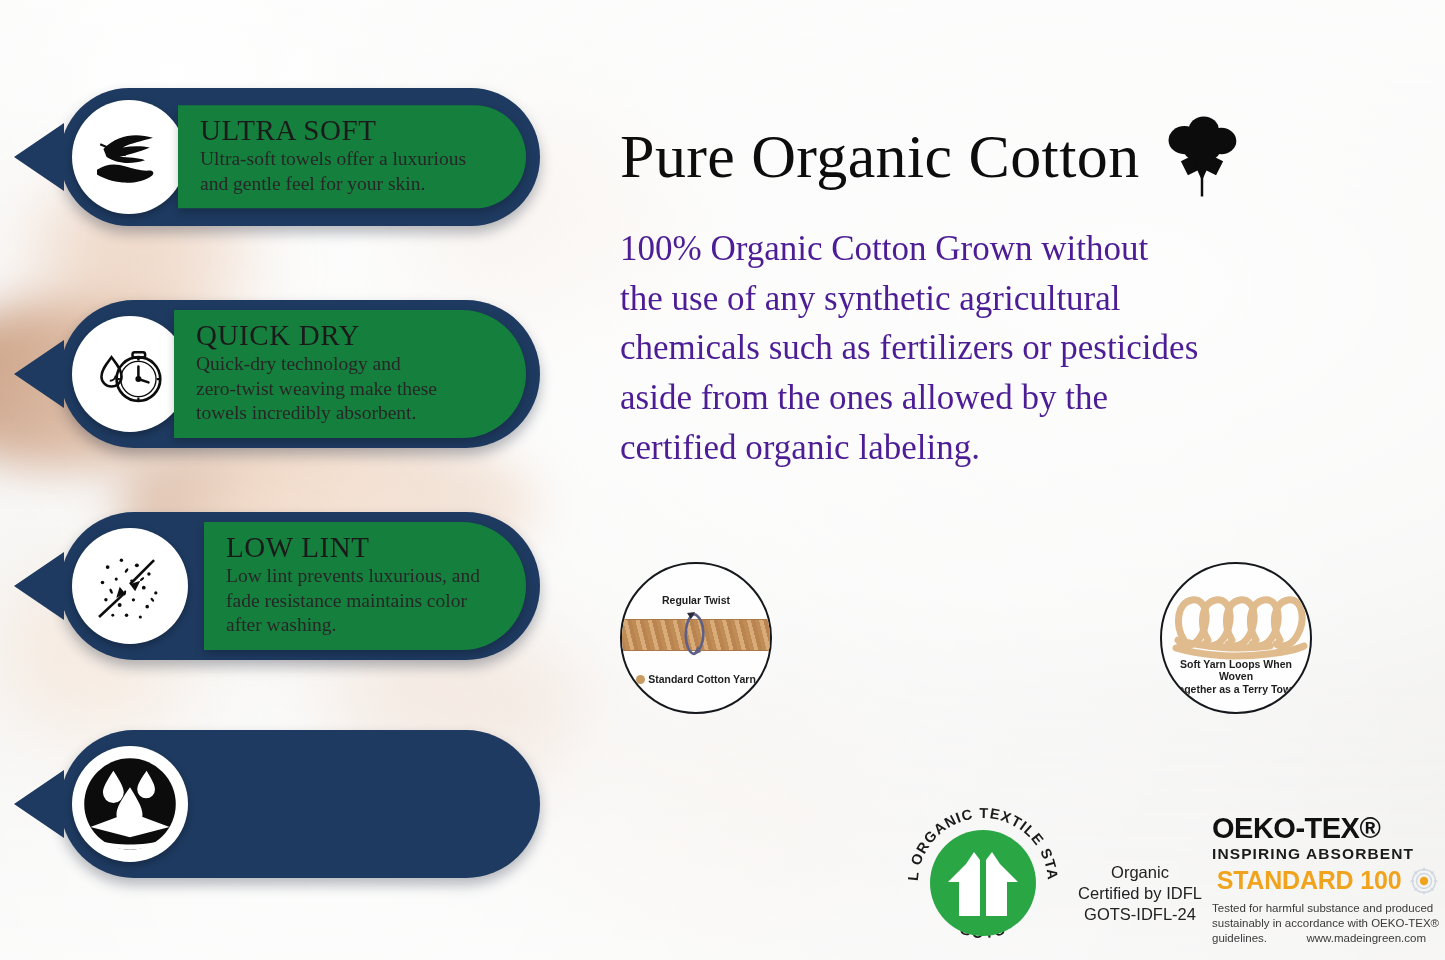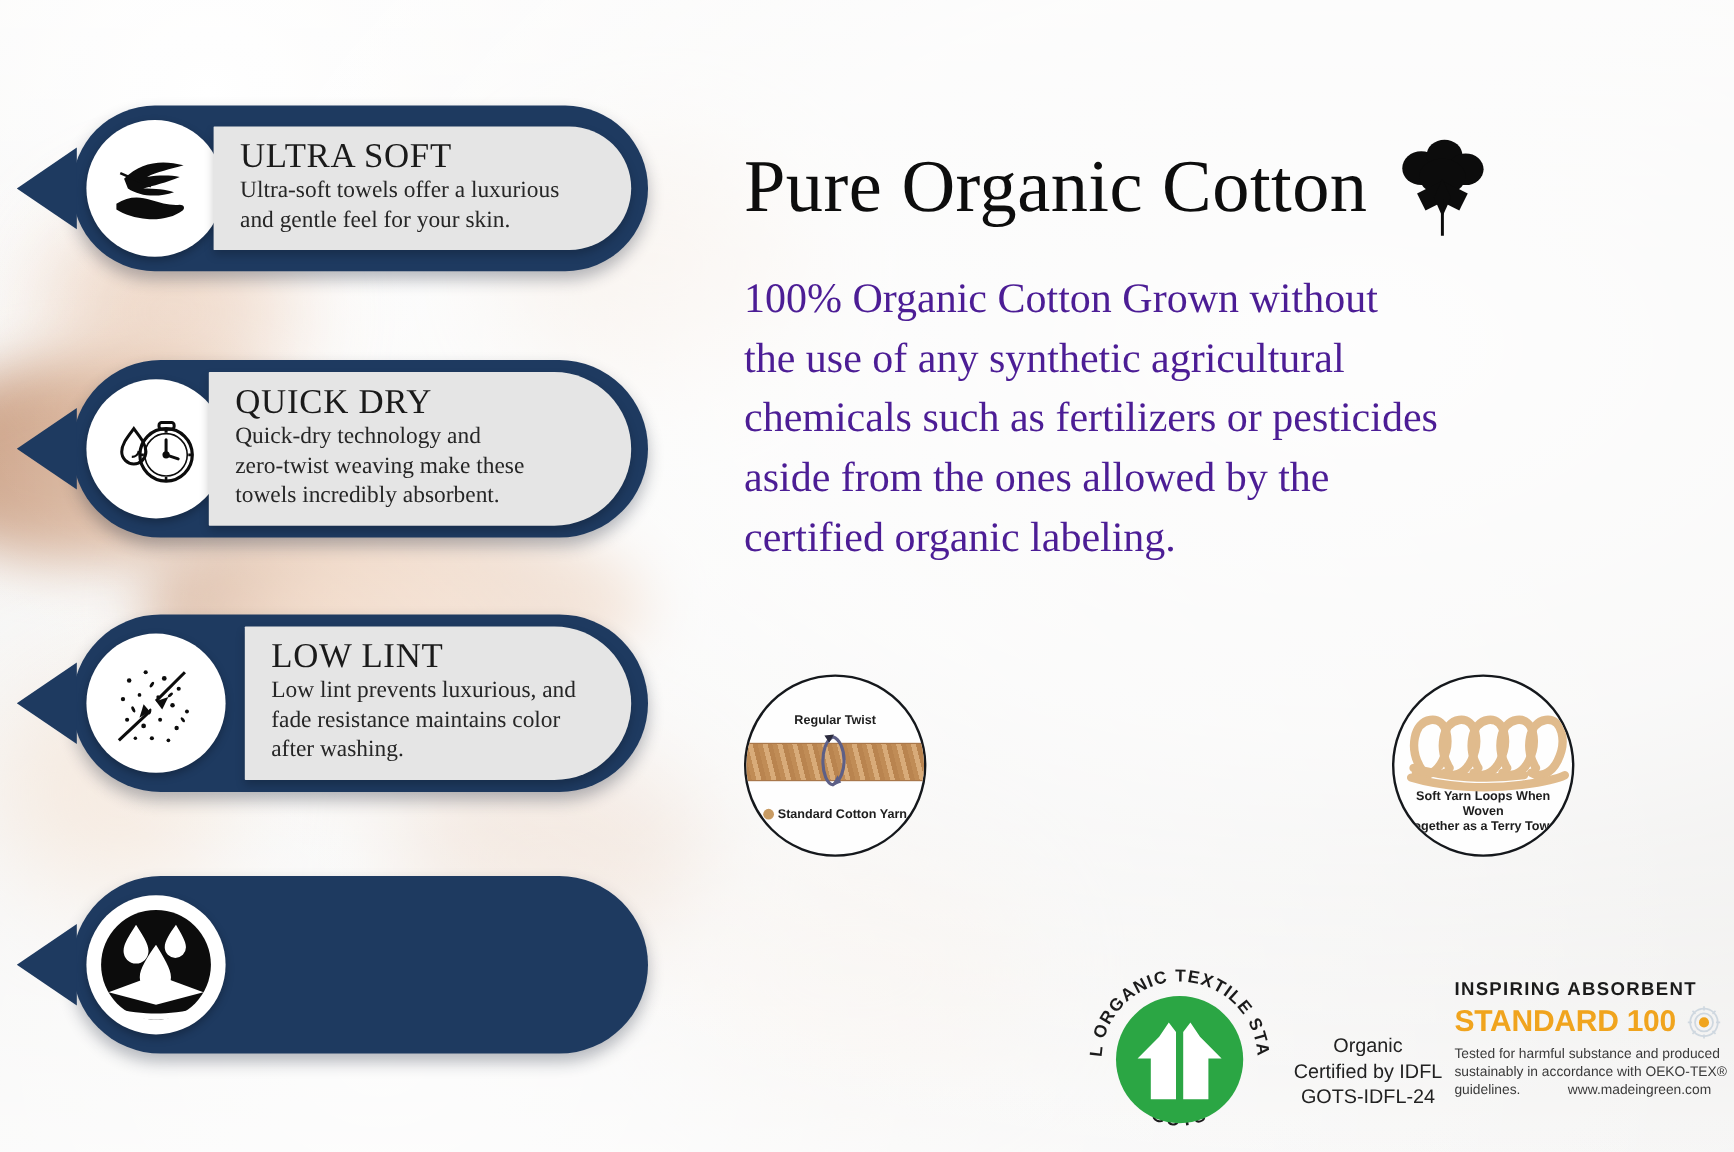--- a/index.html
+++ b/index.html
@@ -44,21 +44,21 @@
     border-right:50px solid #1e3a60;
   }
   .icon-badge{
     position:absolute;left:12px;top:50%;transform:translateY(-50%);
     background:#fff;border-radius:50%;
     box-shadow:0 3px 7px rgba(0,0,0,.28);
     display:flex;align-items:center;justify-content:center;
   }
   .panel{
     position:absolute;right:14px;top:50%;transform:translateY(-50%);
-    background:#e5e5e5;
+    background:#15803d;
     border-radius:10px 999px 999px 10px;
     box-shadow:0 4px 8px rgba(0,0,0,.22);
     padding:10px 46px 12px 22px;
     box-sizing:border-box;
   }
   .c-title{
     font-family:"Liberation Serif",serif;
     font-size:29px;letter-spacing:.6px;color:#1a1a1a;
     line-height:1.04;white-space:nowrap;
   }
@@ -112,21 +112,21 @@
   .oeko{position:absolute;left:600px;top:18px;width:232px;}
   .oeko-1{
     font-family:"Liberation Sans",sans-serif;
     font-size:29px;font-weight:700;color:#111;letter-spacing:-.5px;line-height:1;
   }
   .oeko-2{
     font-family:"Liberation Sans",sans-serif;
     font-size:15.5px;font-weight:700;color:#1b1b1b;letter-spacing:1.1px;
     margin-top:3px;line-height:1;
   }
-  .oeko-3row{display:flex;align-items:center;gap:8px;margin-top:4px;}
+  .oeko-3row{display:flex;align-items:center;gap:8px;margin-top:4px;justify-content:center;}
   .oeko-3{
     font-family:"Liberation Sans",sans-serif;
     font-size:25px;font-weight:700;color:#f0a41e;letter-spacing:-.2px;line-height:1;
   }
   .oeko-fine{
     font-family:"Liberation Sans",sans-serif;
     font-size:11.5px;color:#3a3a3a;line-height:1.34;margin-top:5px;
   }
   .oeko-fine .row2{display:flex;justify-content:space-between;width:214px;}
 </style>
@@ -344,20 +344,21 @@
         </svg>
       </div>
 
       <div class="cert-copy">
         <div>Organic</div>
         <div>Certified by IDFL</div>
         <div>GOTS-IDFL-24</div>
       </div>
 
       <div class="oeko">
+        <div class="oeko-1">OEKO-TEX®</div>
         <div class="oeko-2">INSPIRING ABSORBENT</div>
         <div class="oeko-3row">
           <div class="oeko-3">STANDARD 100</div>
           <svg width="30" height="30" viewBox="0 0 30 30">
             <g stroke="#cfd8e0" stroke-width="1.5">
               <circle cx="15" cy="15" r="11.5" fill="none"></circle>
               <circle cx="15" cy="15" r="7.5" fill="none"></circle>
             </g>
             <g stroke="#cfd8e0" stroke-width="1.4">
               <path d="M15 1.5 L15 5 M15 25 L15 28.5 M1.5 15 L5 15 M25 15 L28.5 15

